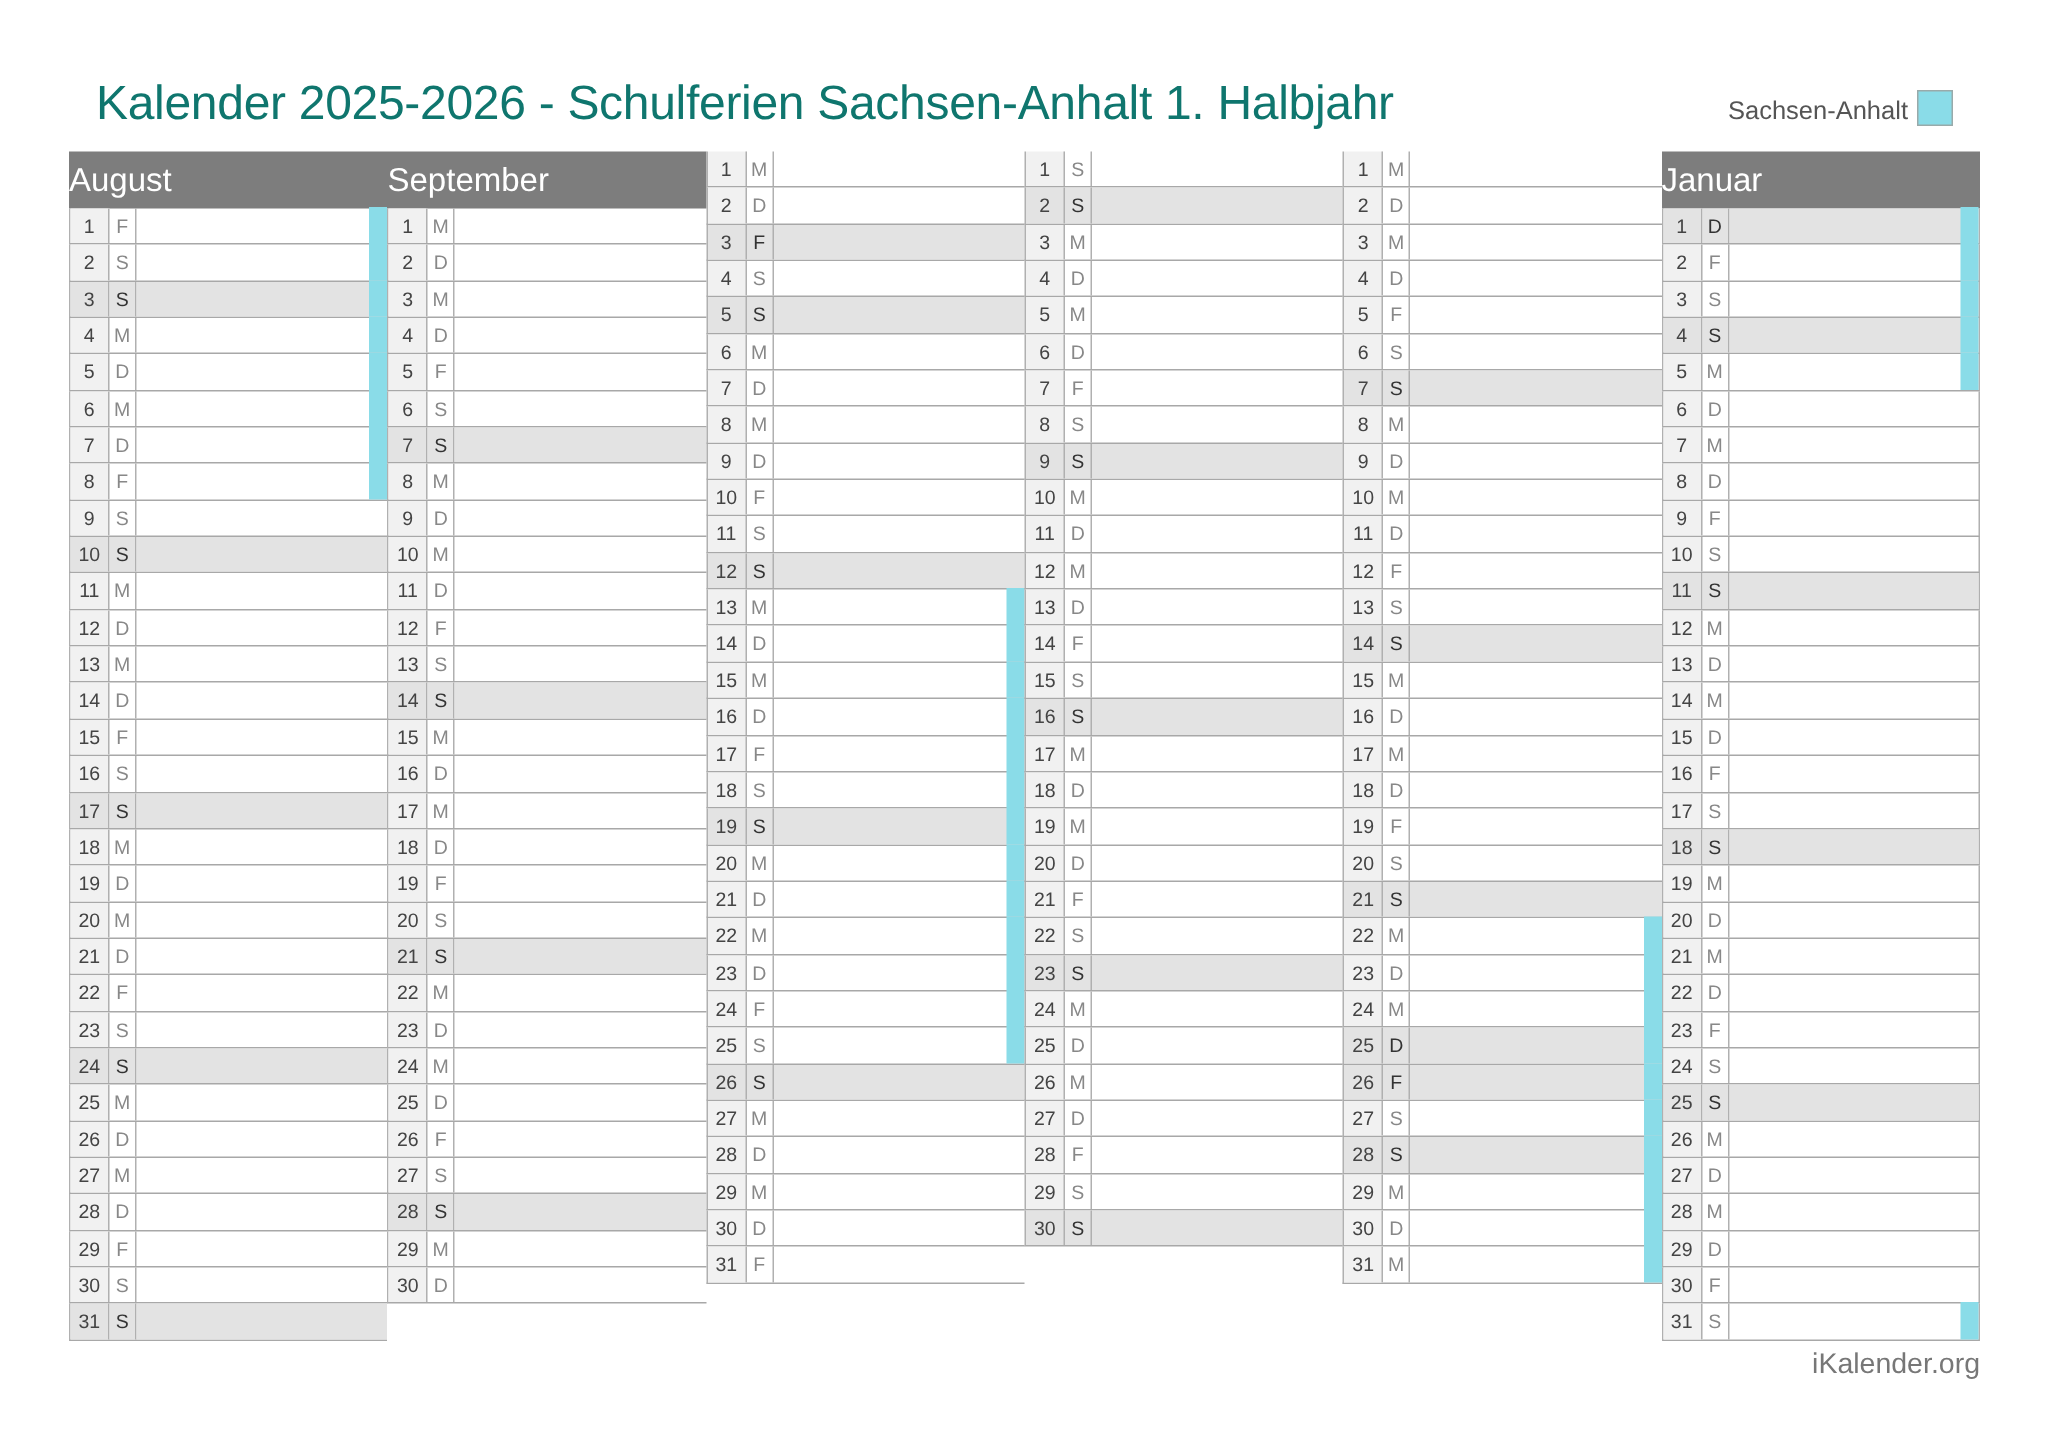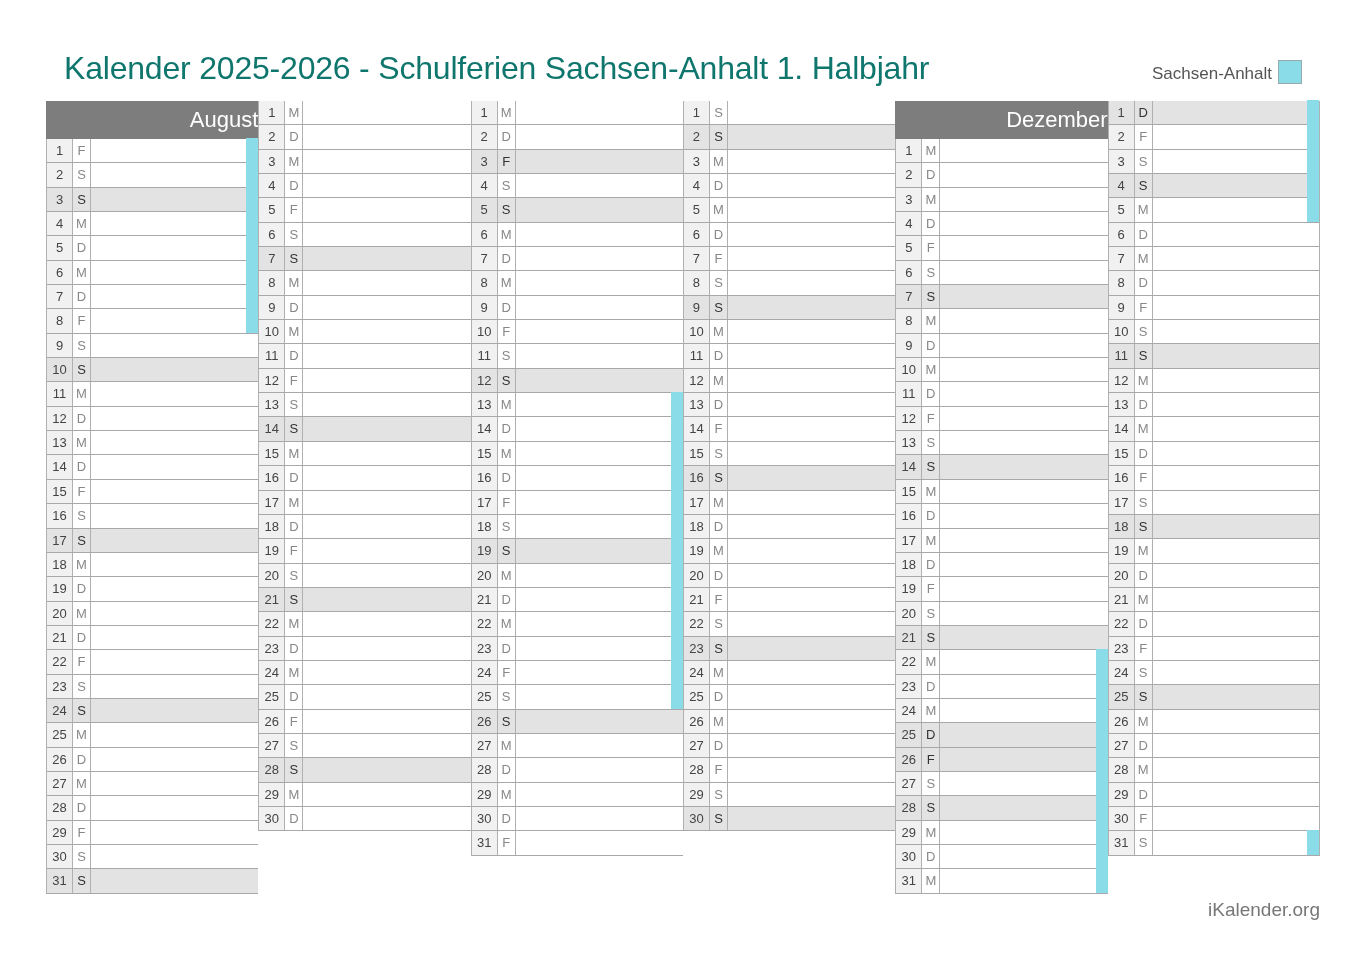--- a/index.html
+++ b/index.html
@@ -3,21 +3,21 @@
 <meta charset="utf-8">
 <style>
   html,body{margin:0;padding:0;background:#fff;}
   body{width:1366px;height:967px;position:relative;font-family:"Liberation Sans",sans-serif;overflow:hidden;}
   .title{position:absolute;left:64px;top:50px;font-size:32px;color:#0f766e;white-space:nowrap;letter-spacing:-0.2px;}
   .legend{position:absolute;right:64px;top:60px;display:flex;align-items:flex-end;gap:6px;}
   .legend-label{font-size:17px;color:#555;}
   .legend-swatch{width:24px;height:24px;background:#8adce8;border:1px solid #9aa;box-sizing:border-box;}
   .cal{position:absolute;left:46px;top:101px;width:1274px;display:flex;}
   .month{width:212.33px;flex:none;}
-  .mhead{height:38px;background:#7d7d7d;color:#fff;font-size:22px;text-align:right;line-height:38px;}
+  .mhead{height:38px;background:#7d7d7d;color:#fff;font-size:22px;text-align:left;line-height:38px;}
   .row{height:24.35px;display:flex;box-sizing:border-box;border-bottom:1px solid #a8a8a8;border-left:1px solid #b0b0b0;position:relative;}
   .month:last-child .row{border-right:1px solid #b0b0b0;}
   .row.empty{border:none;}
   .num{width:25px;flex:none;background:#f1f1f1;border-right:1px solid #b0b0b0;font-size:13px;color:#444;text-align:center;line-height:23px;}
   .wd{width:17px;flex:none;border-right:1px solid #b0b0b0;font-size:13px;color:#888;text-align:center;line-height:23px;}
   .fill{flex:1;}
   .row.shaded .num{background:#e3e3e3;}
   .row.shaded .wd{background:#e3e3e3;color:#333;}
   .row.shaded .fill{background:#e3e3e3;}
   .hbar{position:absolute;right:0;top:-1px;bottom:0;width:12px;background:#8adce8;}
@@ -192,20 +192,21 @@
         <div class="wd">S</div>
         <div class="fill"></div>
       </div>
       <div class="row shaded">
         <div class="num">31</div>
         <div class="wd">S</div>
         <div class="fill"></div>
       </div>
     </div>
     <div class="month">
+      <div class="mhead">September</div>
       <div class="row">
         <div class="num">1</div>
         <div class="wd">M</div>
         <div class="fill"></div>
       </div>
       <div class="row">
         <div class="num">2</div>
         <div class="wd">D</div>
         <div class="fill"></div>
       </div>
@@ -668,21 +669,20 @@
         <div class="fill"></div>
       </div>
       <div class="row shaded">
         <div class="num">30</div>
         <div class="wd">S</div>
         <div class="fill"></div>
       </div>
       <div class="row empty"></div>
     </div>
     <div class="month">
-      <div class="mhead">Dezember</div>
       <div class="row">
         <div class="num">1</div>
         <div class="wd">M</div>
         <div class="fill"></div>
       </div>
       <div class="row">
         <div class="num">2</div>
         <div class="wd">D</div>
         <div class="fill"></div>
       </div>
@@ -836,20 +836,21 @@
         <div class="hbar"></div>
       </div>
       <div class="row">
         <div class="num">31</div>
         <div class="wd">M</div>
         <div class="fill"></div>
         <div class="hbar"></div>
       </div>
     </div>
     <div class="month">
+      <div class="mhead">Januar</div>
       <div class="row shaded">
         <div class="num">1</div>
         <div class="wd">D</div>
         <div class="fill"></div>
         <div class="hbar"></div>
       </div>
       <div class="row">
         <div class="num">2</div>
         <div class="wd">F</div>
         <div class="fill"></div>

